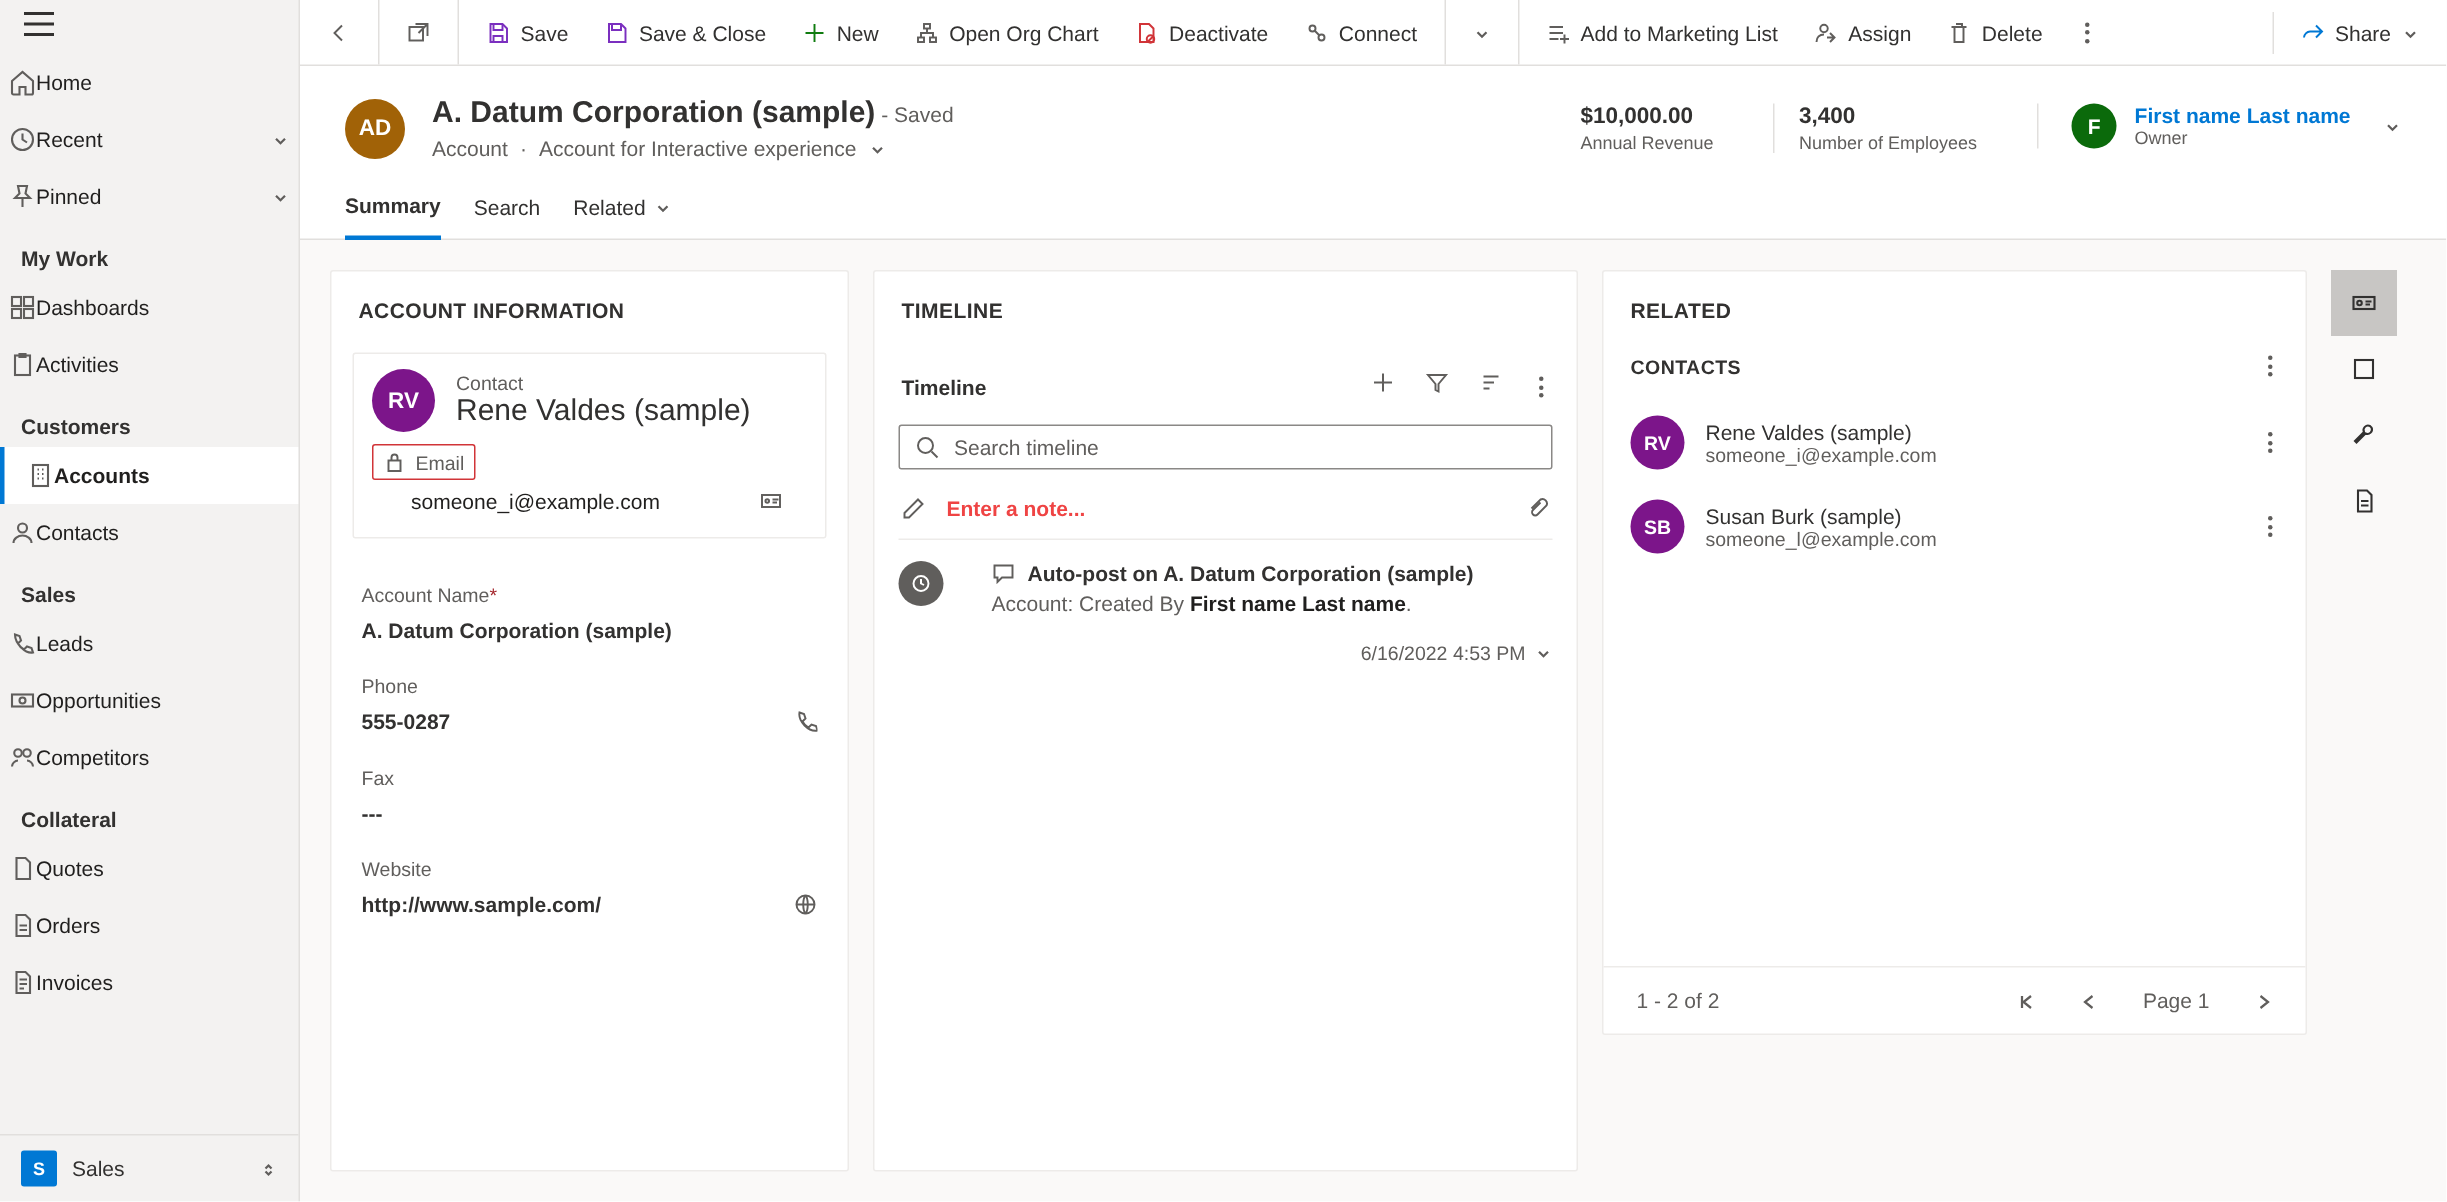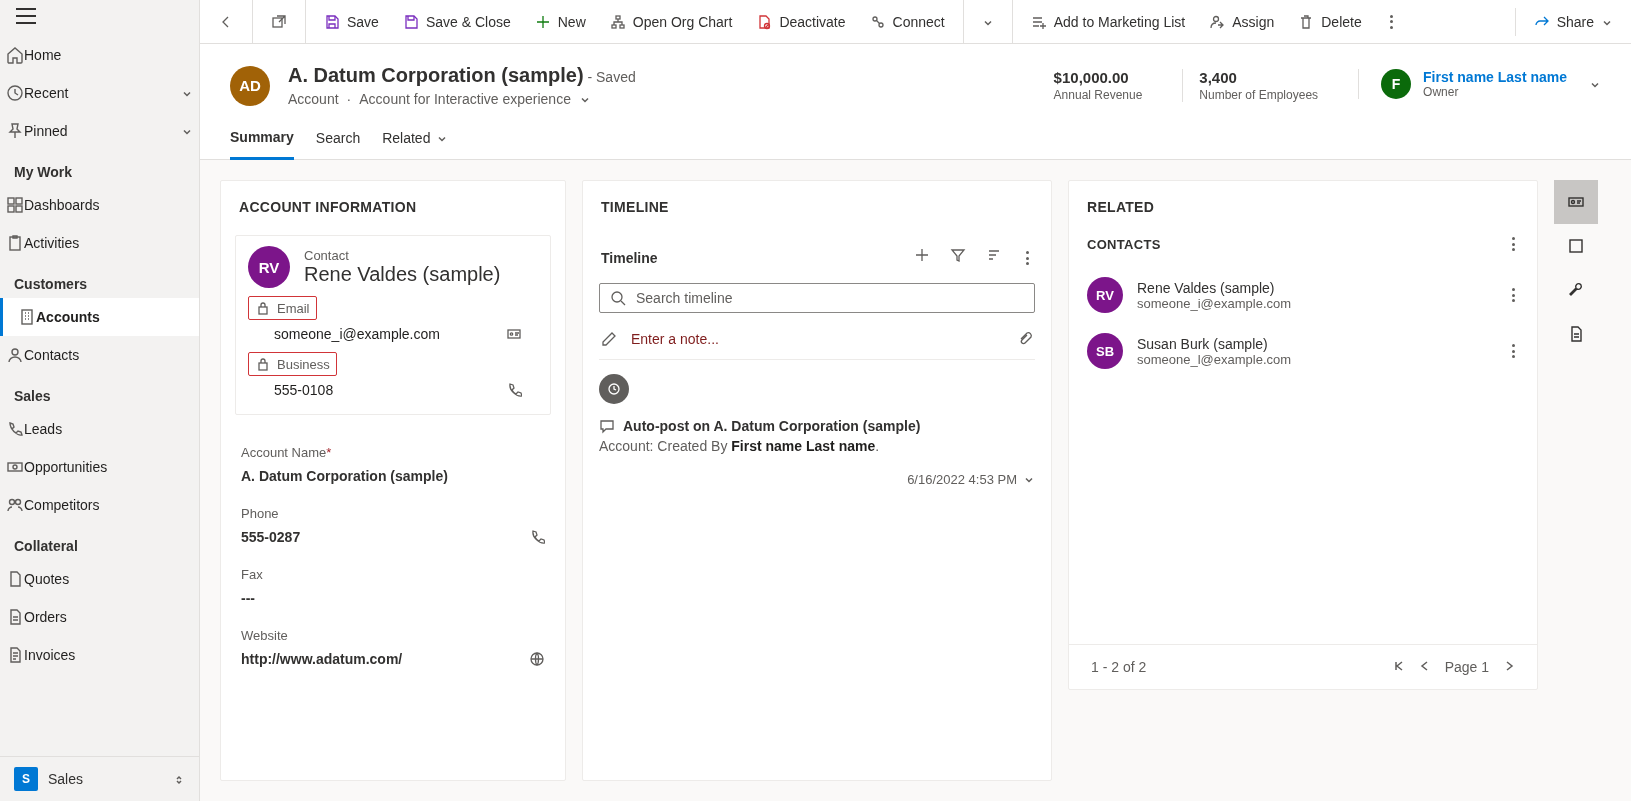--- a/index.html
+++ b/index.html
@@ -86,40 +86,40 @@
   .form-label { color: #605e5c; font-size: 13px; }
   .form-label .req { color: #a4262c; }
   .form-val { margin-top: 8px; font-weight: 600; display: flex; justify-content: space-between; align-items: center; }
   .form-field + .form-field { margin-top: 22px; }
 
   
   .tl-head { display: flex; align-items: center; justify-content: space-between; padding: 18px 18px 10px; }
   .tl-title { font-weight: 600; }
   .tl-icons { display: flex; gap: 20px; }
   .tl-search { margin: 4px 16px 0; border: 1px solid #8a8886; border-radius: 2px; display: flex; align-items: center; padding: 6px 10px; gap: 10px; color: #605e5c; }
-  .tl-note { margin: 12px 16px 0; display: flex; align-items: center; gap: 20px; color: #7f1d1d; border-bottom: 1px solid #edebe9; padding: 6px 2px 12px; justify-content: space-between; }
+  .tl-note { margin: 12px 16px 0; display: flex; align-items: center; gap: 20px; color: #ef4444; border-bottom: 1px solid #edebe9; padding: 6px 2px 12px; justify-content: space-between; font-weight: bold; }
   .tl-note-left { display: flex; align-items: center; gap: 14px; }
-  .tl-item { display: flex; gap: 14px; padding: 14px 16px 18px; flex-direction: column; }
+  .tl-item { display: flex; gap: 32px; padding: 14px 16px 18px; }
   .tl-bullet { width: 30px; height: 30px; border-radius: 50%; background: #605e5c; color: #fff; display: flex; align-items: center; justify-content: center; flex-shrink: 0; }
   .tl-body { flex: 1; }
   .tl-item-title { font-weight: 600; display: flex; align-items: center; gap: 8px; }
   .tl-item-sub { color: #605e5c; margin-top: 4px; }
   .tl-item-sub b { color: #201f1e; font-weight: 600; }
   .tl-time { text-align: right; color: #605e5c; font-size: 13px; margin-top: 18px; display: flex; justify-content: flex-end; align-items: center; gap: 6px; }
 
   
   .rel-head { display: flex; align-items: center; justify-content: space-between; padding: 18px 18px 8px; }
   .contacts-head { display: flex; justify-content: space-between; align-items: center; padding: 10px 18px 12px; font-weight: 600; font-size: 13px; letter-spacing: .3px; }
   .rel-item { display: flex; align-items: center; gap: 14px; padding: 10px 18px; }
   .rel-item .avatar { width: 36px; height: 36px; font-size: 13px; }
   .rel-name { font-size: 14px; }
   .rel-email { color: #605e5c; font-size: 13px; }
   .rel-item-more { margin-left: auto; cursor: pointer; }
   .rel-pager { display: flex; justify-content: space-between; align-items: center; padding: 14px 22px; border-top: 1px solid #edebe9; color: #605e5c; }
-  .pager-ctrls { display: flex; gap: 14px; align-items: flex-start; }
+  .pager-ctrls { display: flex; gap: 30px; align-items: center; }
 
   
   .right-rail { width: 44px; flex-shrink: 0; display: flex; flex-direction: column; align-items: center; padding-top: 0; }
   .rail-btn { width: 44px; height: 44px; display: flex; align-items: center; justify-content: center; cursor: pointer; }
   .rail-btn.active { background: #c8c6c4; }
   .rail-btn svg { width: 18px; height: 18px; stroke: #323130; fill: none; stroke-width: 1.4; }
 
   .vdots { display: flex; flex-direction: column; gap: 2.5px; cursor: pointer; padding: 4px; }
   .vdots span { width: 3px; height: 3px; background: #605e5c; border-radius: 50%; }
 </style>
@@ -477,35 +477,20 @@
           </span>
           <div class="fld-val">
             <span>someone_i@example.com</span>
             <span class="small-icon"><svg viewBox="0 0 16 16">
                   <rect x="2" y="4" width="12" height="8"></rect>
                   <circle cx="5.5" cy="8" r="1.2"></circle>
                   <path d="M9 7h4M9 9h3"></path>
                 </svg></span>
           </div>
         </div>
-        <div class="fld">
-          <span class="fld-label boxed">
-            <span class="small-icon"><svg viewBox="0 0 16 16">
-                  <rect x="4" y="7" width="8" height="7"></rect>
-                  <path d="M6 7V5a2 2 0 0 1 4 0v2"></path>
-                </svg></span>
-            <span>Business</span>
-          </span>
-          <div class="fld-val">
-            <span>555-0108</span>
-            <span class="small-icon"><svg viewBox="0 0 16 16">
-                  <path d="M4 2l3 1 1 3-2 2c1 2 2 3 4 4l2-2 3 1 1 3c-6 1-13-6-12-12z"></path>
-                </svg></span>
-          </div>
-        </div>
       </div>
 
       <div class="form-section">
         <div class="form-field">
           <div class="form-label"><span>Account Name</span><span class="req">*</span></div>
           <div class="form-val">
               <span>A. Datum Corporation (sample)</span>
             </div>
         </div>
         <div class="form-field">
@@ -519,21 +504,21 @@
         </div>
         <div class="form-field">
           <div class="form-label">Fax</div>
           <div class="form-val">
               <span>---</span>
             </div>
         </div>
         <div class="form-field">
           <div class="form-label">Website</div>
           <div class="form-val">
-            <span>http://www.adatum.com/</span>
+            <span>http://www.sample.com/</span>
             <span class="small-icon"><svg viewBox="0 0 16 16">
                   <circle cx="8" cy="8" r="6"></circle>
                   <path d="M2 8h12M8 2c2 2 2 10 0 12M8 2c-2 2-2 10 0 12"></path>
                 </svg></span>
           </div>
         </div>
       </div>
     </div>
 
     <div class="card col2">

